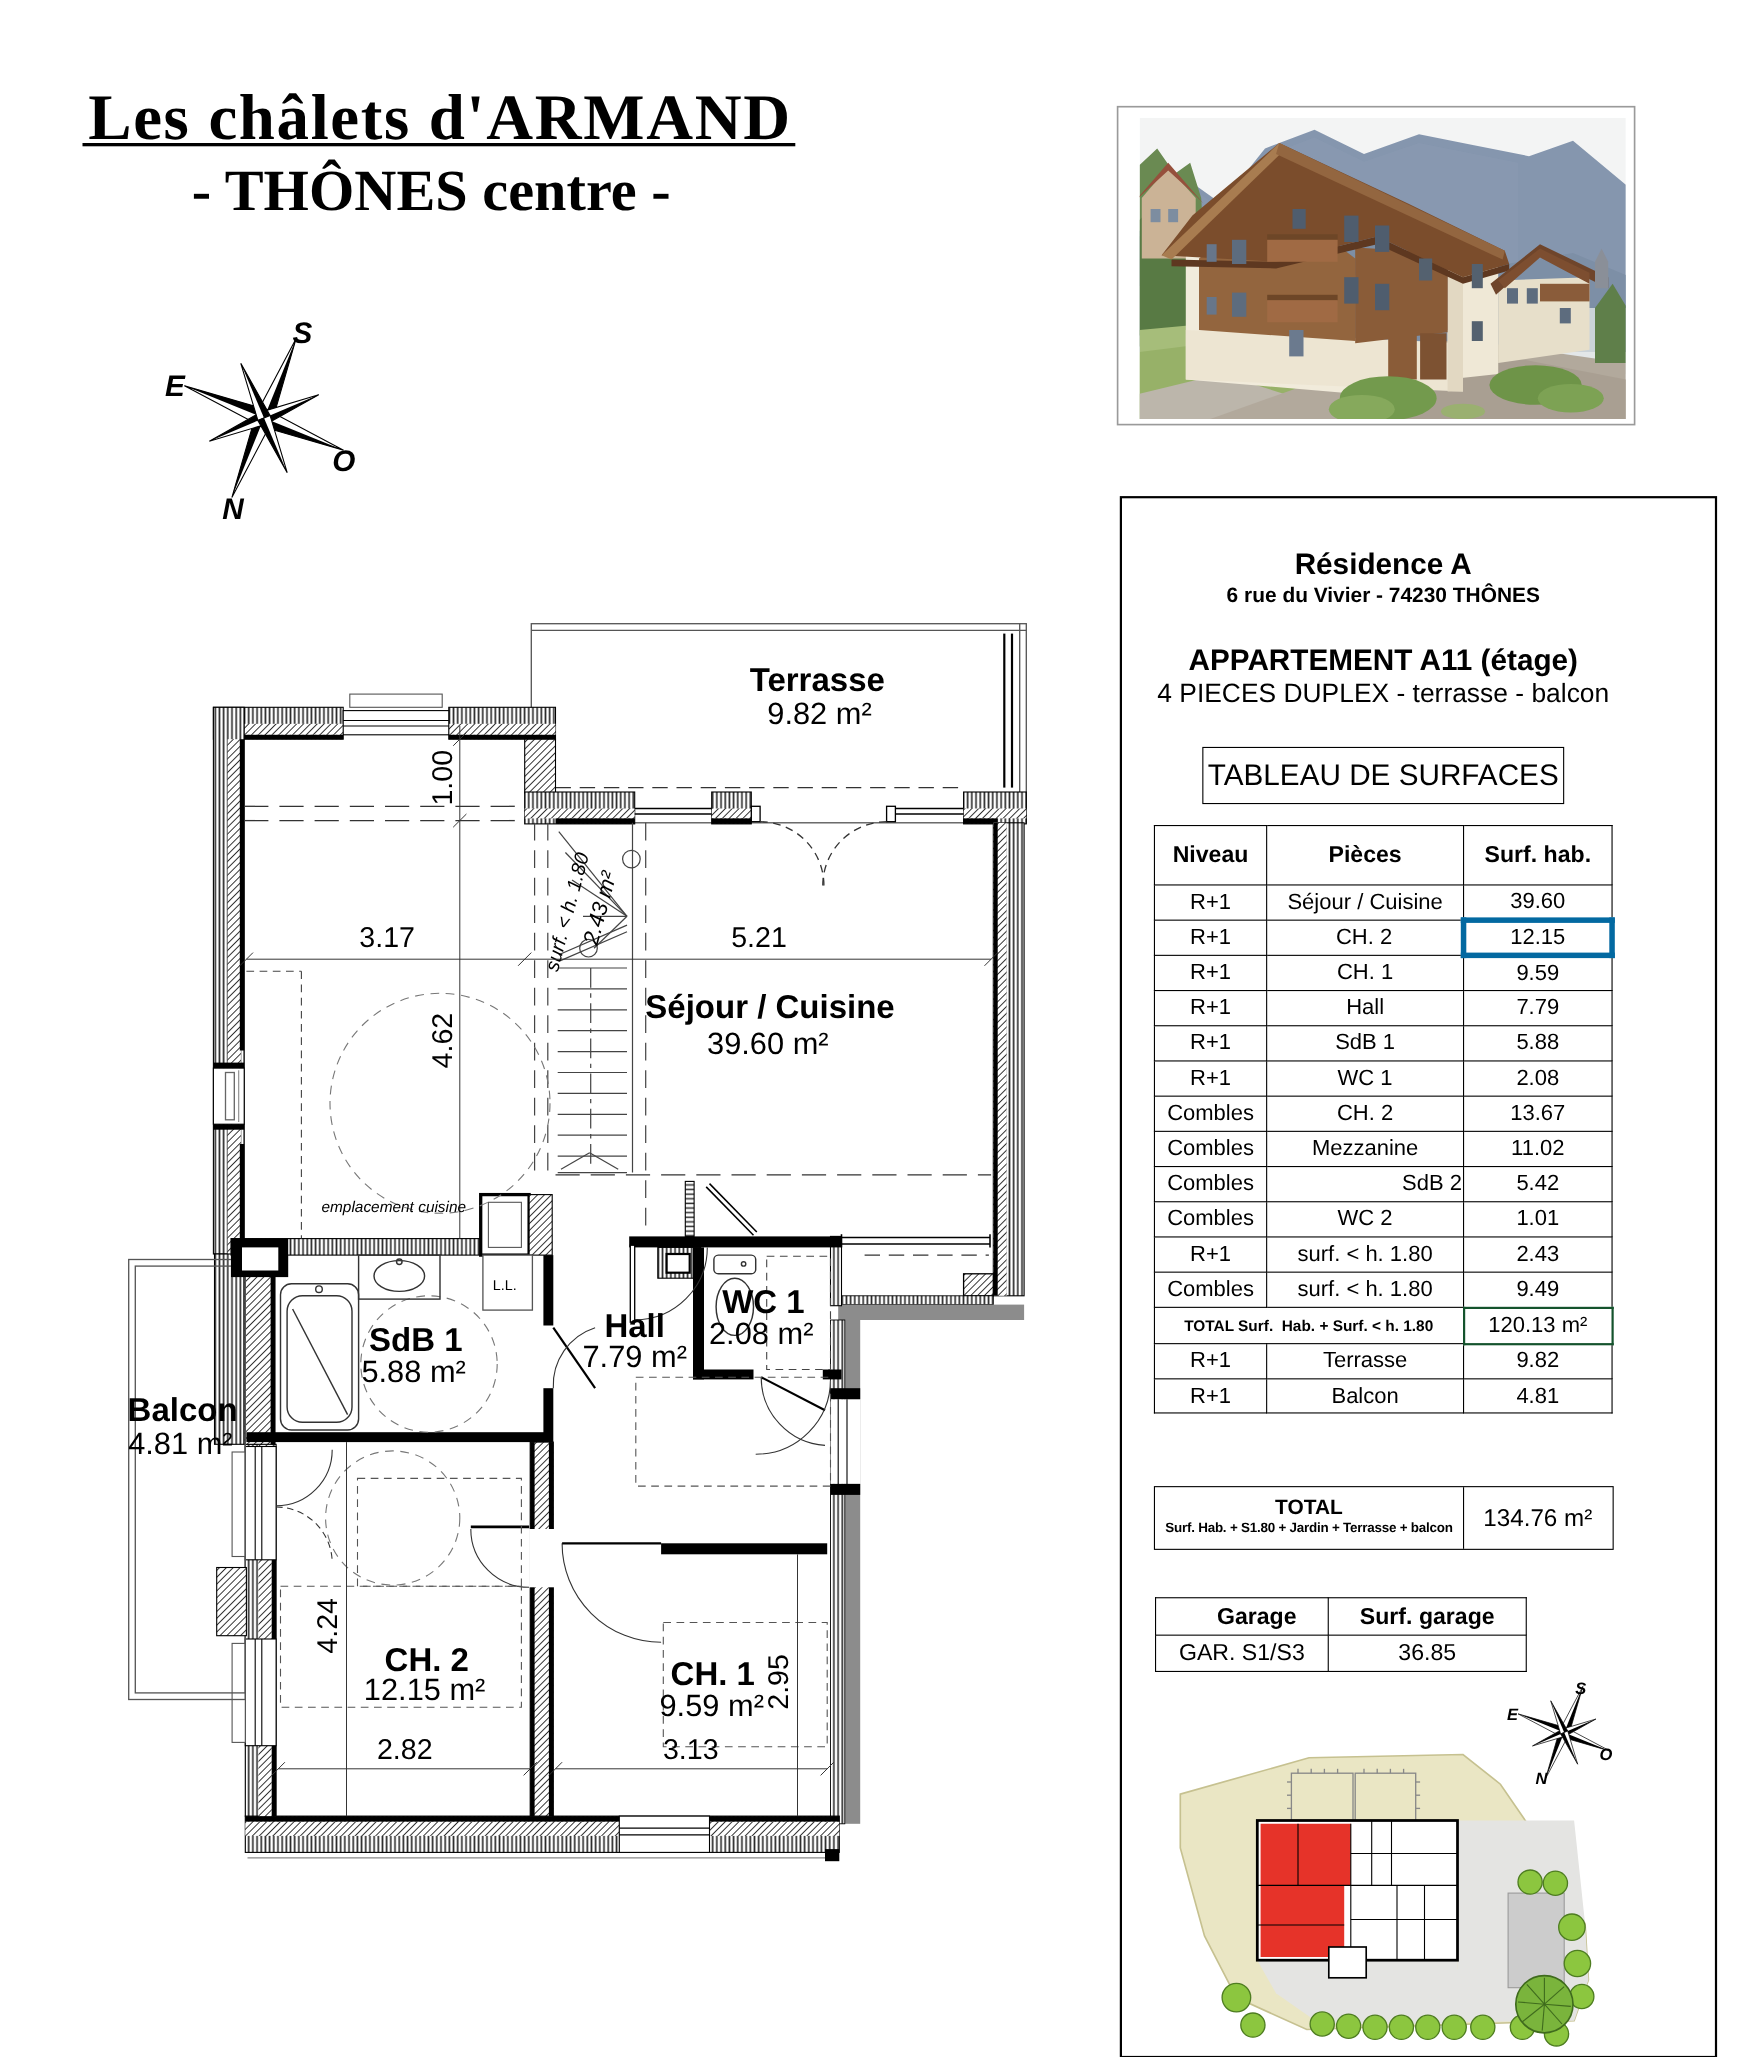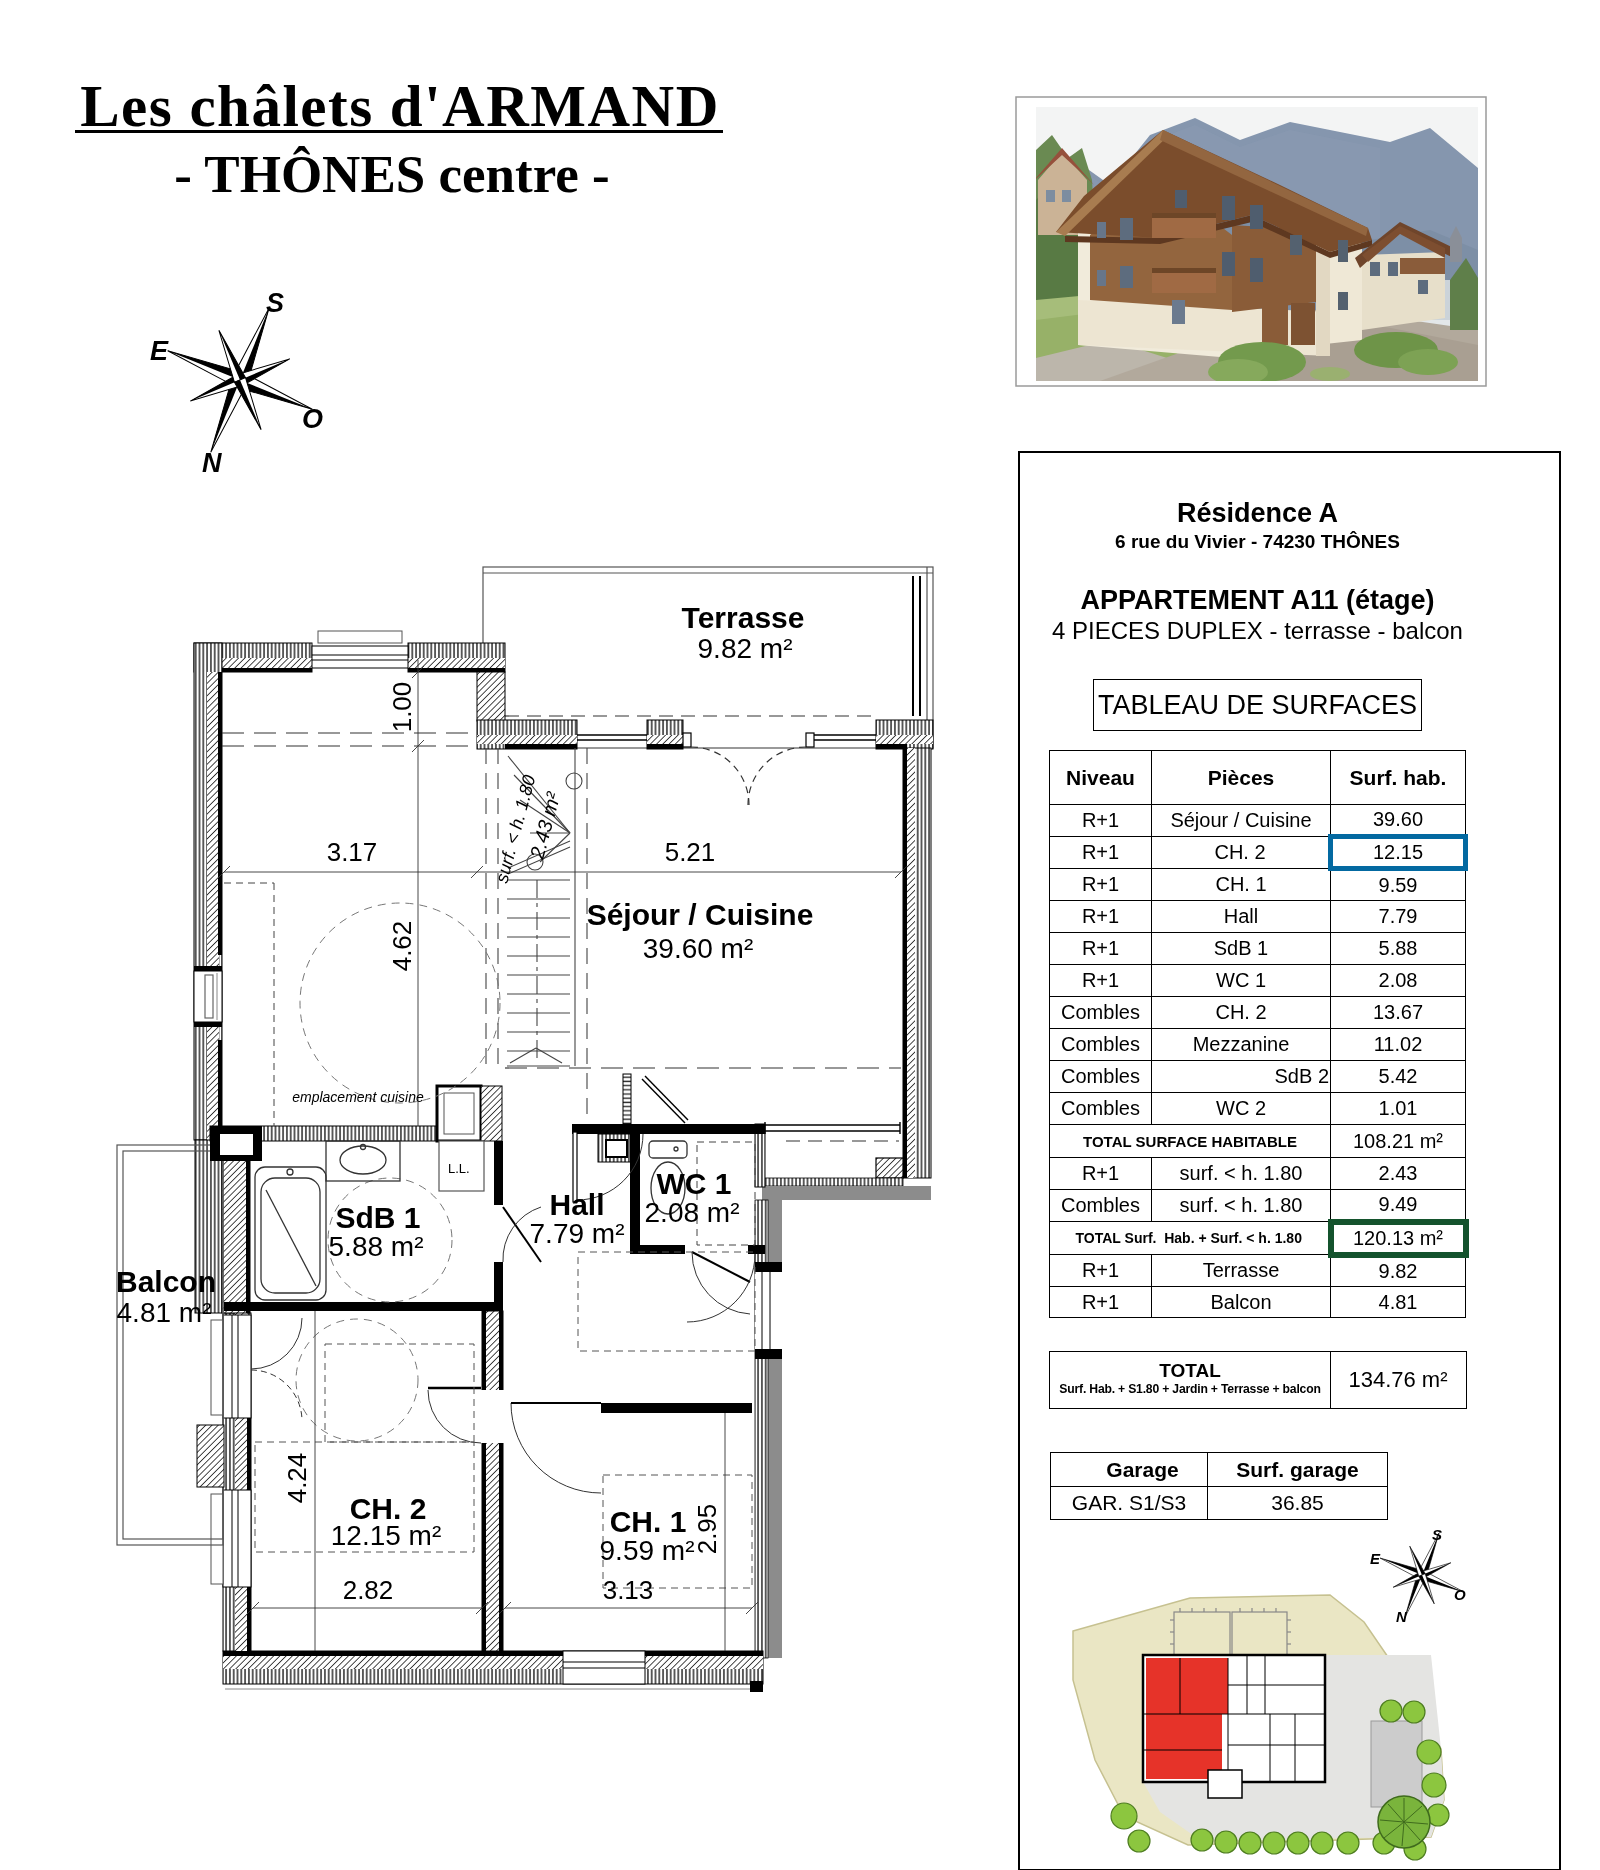--- a/index.html
+++ b/index.html
@@ -647,37 +647,33 @@
 <tr style="height:32px;">
           <td style="border:1px solid #000;text-align:center;">Combles</td>
           <td style="border:1px solid #000;text-align:right;">SdB 2</td>
           <td style="border:1px solid #000;text-align:center;margin-left:21px;">5.42</td>
         </tr>
 <tr style="height:32px;">
           <td style="border:1px solid #000;text-align:center;">Combles</td>
           <td style="border:1px solid #000;text-align:center;">WC 2</td>
           <td style="border:1px solid #000;text-align:center;">1.01</td>
         </tr>
-<tr style="height:33px;">
-          <td colspan="2" style="border:1px solid #000;text-align:center;font-weight:bold;font-size:15px;">TOTAL SURFACE HABITABLE</td>
-          <td style="border:1px solid #000;text-align:center;">108.21 m²</td>
-        </tr>
 <tr style="height:32px;">
           <td style="border:1px solid #000;text-align:center;">R+1</td>
           <td style="border:1px solid #000;text-align:center;">surf. &lt; h. 1.80</td>
           <td style="border:1px solid #000;text-align:center;">2.43</td>
         </tr>
 <tr style="height:32px;">
           <td style="border:1px solid #000;text-align:center;">Combles</td>
           <td style="border:1px solid #000;text-align:center;">surf. &lt; h. 1.80</td>
           <td style="border:1px solid #000;text-align:center;">9.49</td>
         </tr>
 <tr style="height:33px;">
           <td colspan="2" style="border:1px solid #000;text-align:center;font-weight:bold;font-size:14px;">TOTAL Surf.&nbsp; Hab. + Surf. &lt; h. 1.80</td>
-          <td style="border:6px solid #14532d;text-align:center;">120.13 m²</td>
+          <td style="border:2px solid #14532d;text-align:center;">120.13 m²</td>
         </tr>
 <tr style="height:32px;">
           <td style="border:1px solid #000;text-align:center;">R+1</td>
           <td style="border:1px solid #000;text-align:center;">Terrasse</td>
           <td style="border:1px solid #000;text-align:center;">9.82</td>
         </tr>
 <tr style="height:31px;">
           <td style="border:1px solid #000;text-align:center;">R+1</td>
           <td style="border:1px solid #000;text-align:center;">Balcon</td>
           <td style="border:1px solid #000;text-align:center;">4.81</td>

